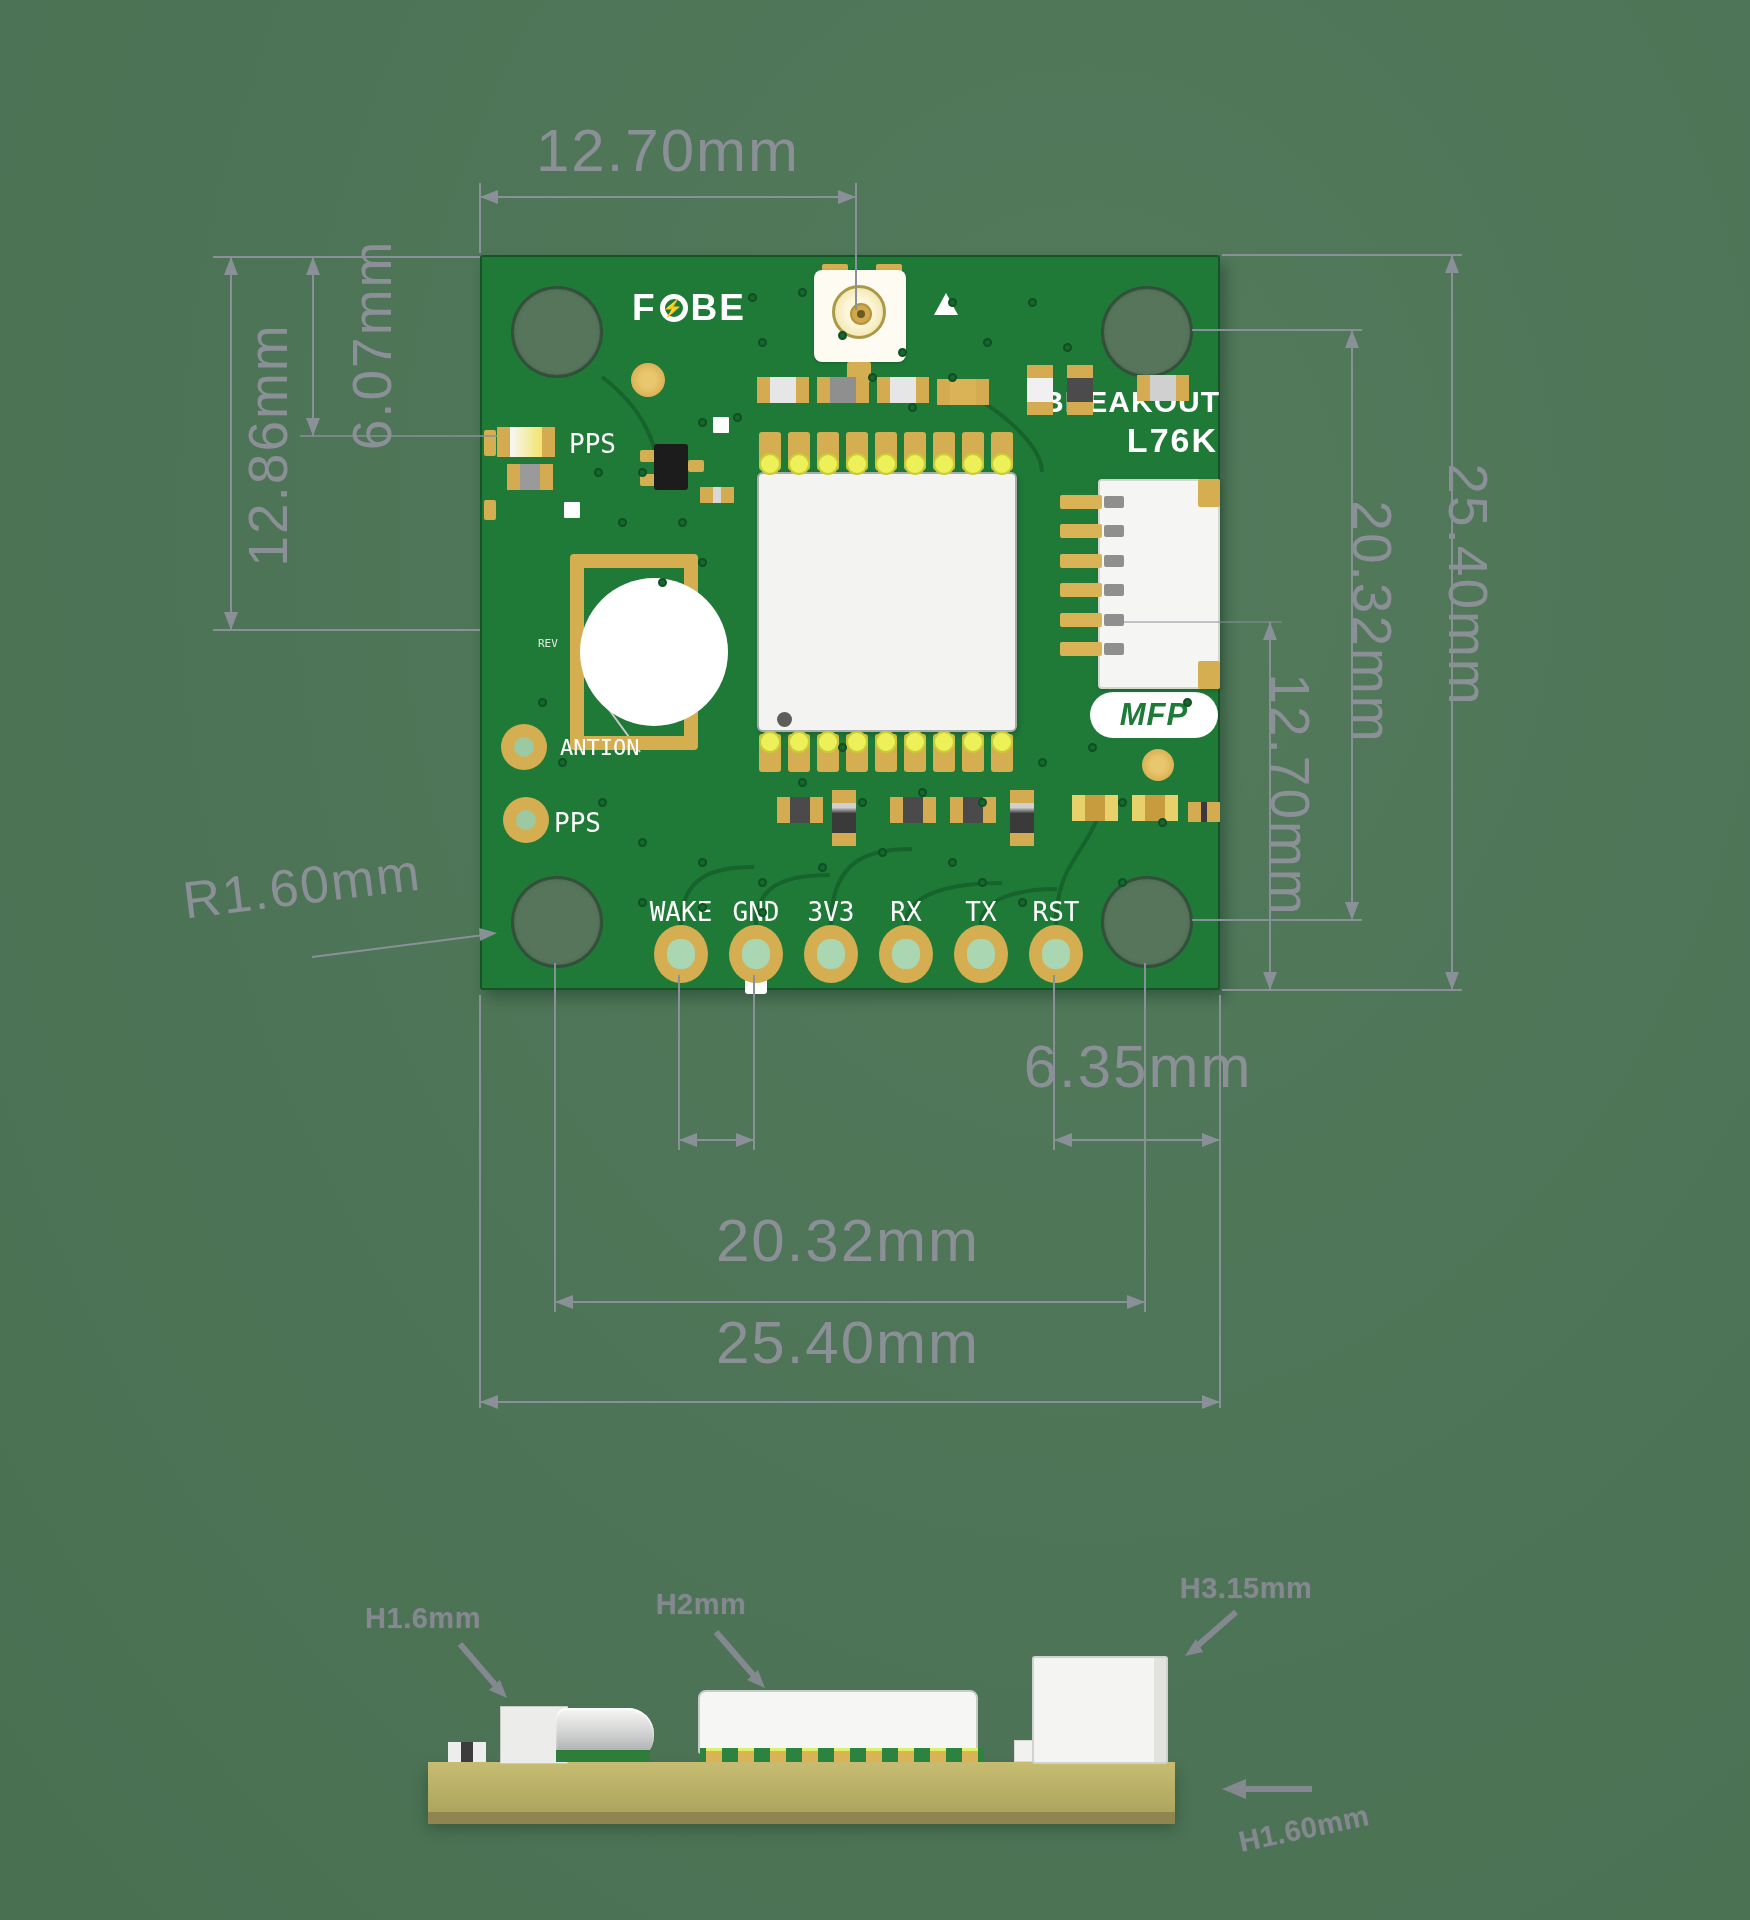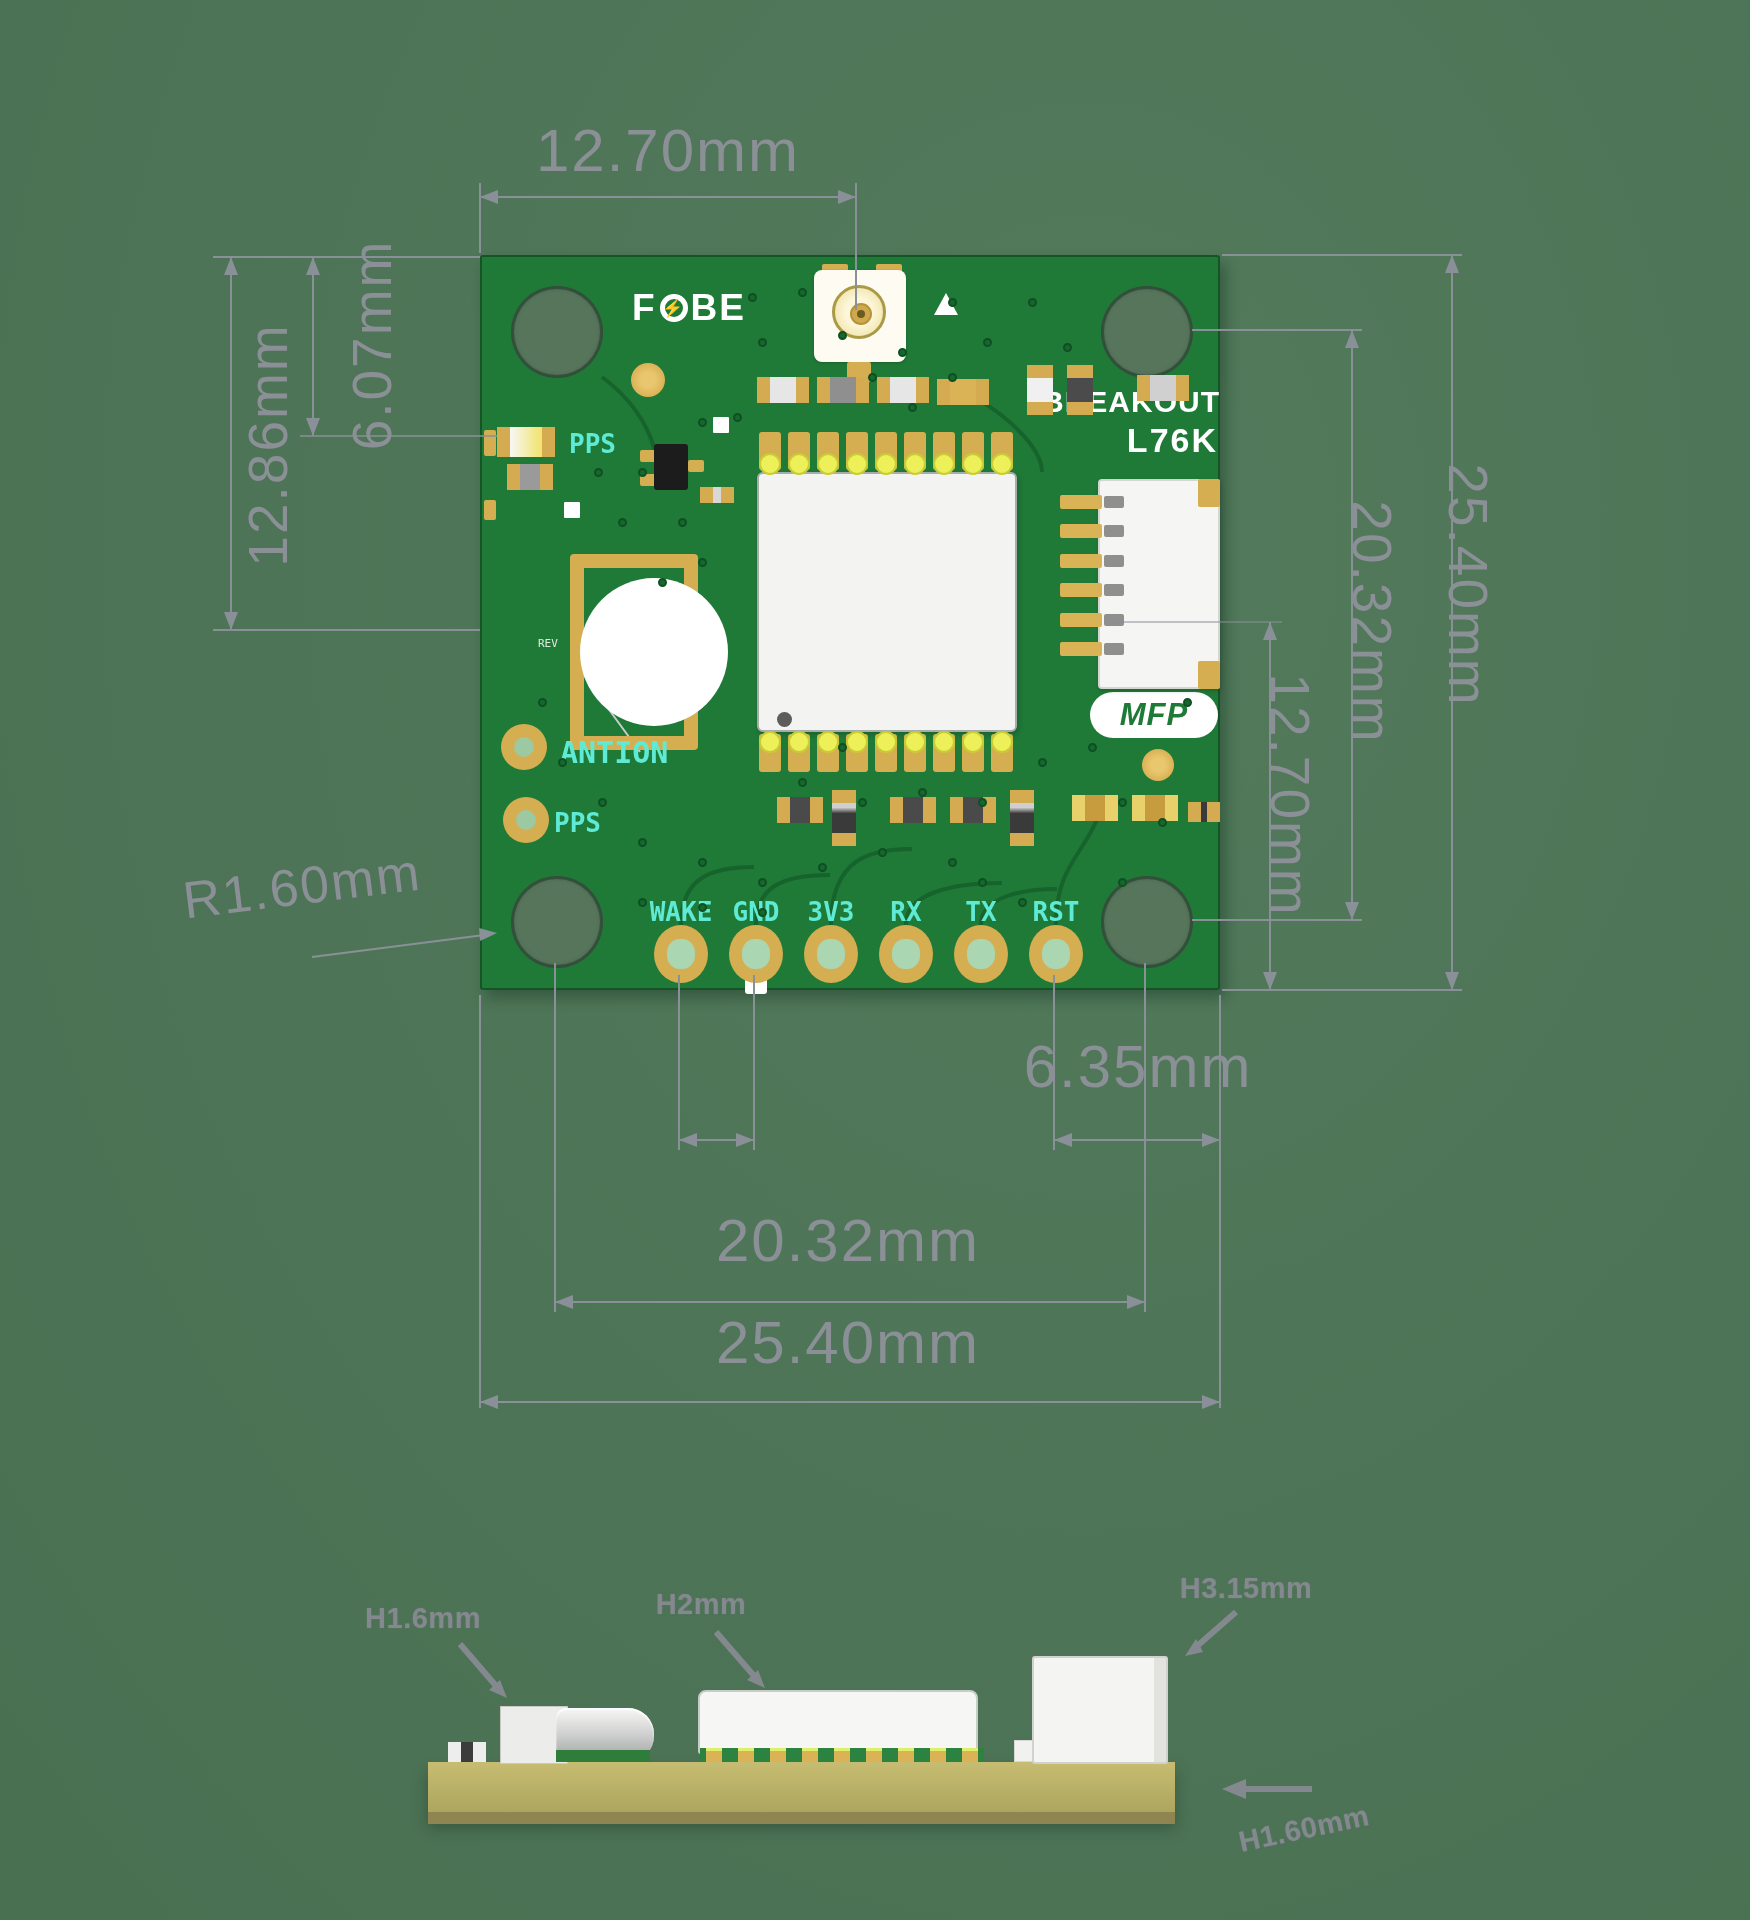--- a/index.html
+++ b/index.html
@@ -18,21 +18,21 @@
   .side-label{position:absolute;color:#84898f;font-size:29px;font-weight:700;letter-spacing:.5px;
               white-space:nowrap;transform:translate(-50%,-50%);text-shadow:0 0 2px rgba(120,126,132,.55);}
   .side-label.tilt{transform:translate(-50%,-50%) rotate(-12deg);}
 
   
   .board{position:absolute;left:480px;top:255px;width:740px;height:735px;background:#1f7a38;
          border:2px solid #145426;border-radius:3px;box-shadow:6px 8px 14px rgba(10,40,22,.35);box-sizing:border-box;}
   .board *{box-sizing:border-box;}
   .hole{position:absolute;width:92px;height:92px;border-radius:50%;background:#56755b;
         box-shadow:inset 0 0 0 3px rgba(30,60,38,.55), inset 0 0 6px rgba(0,0,0,.3);}
-  .silk{position:absolute;color:#5eead4;font-family:"DejaVu Sans Mono", monospace;font-weight:700;white-space:nowrap;}
+  .silk{position:absolute;color:#ffffff;font-family:"DejaVu Sans Mono", monospace;font-weight:400;white-space:nowrap;}
   .via{position:absolute;width:9px;height:9px;border-radius:50%;background:#15682e;border:2px solid #0f4f22;}
   .castellation-pad{position:absolute;background:#d6ae52;border-radius:3px;}
   .castellation-cap{position:absolute;width:22px;height:22px;border-radius:50%;background:#eef05a;border:2px solid #c8cd34;}
   .chip{position:absolute;display:flex;}
   .chip.v{flex-direction:column;}
   .chip .p{flex:0 0 13px;background:#d4ab50;}
   .chip.v .p{flex:0 0 13px;}
   .chip .b{flex:1;}
   .module{position:absolute;left:275px;top:215px;width:260px;height:260px;background:#f3f3f1;
           border:2px solid #a9ada9;border-radius:6px;box-shadow:2px 3px 5px rgba(10,40,20,.25);}
@@ -256,21 +256,21 @@
         <i class="p"></i>
       </div>
 
     <div class="ant-frame"></div>
     <div class="ant-circle"></div>
     <div class="rev">REV</div>
 
     <div class="ring-pad" style="left:19px;top:467px">
         <i></i>
       </div>
-    <div class="silk" style="left:78px;top:478px;font-size:30px">ANTION</div>
+    <div class="silk" style="left:78px;top:478px;font-size:22px">ANTION</div>
     <div class="ring-pad" style="left:21px;top:540px">
         <i></i>
       </div>
     <div class="silk" style="left:72px;top:551px;font-size:26px">PPS</div>
 
     <div class="gold-circ" style="left:660px;top:492px;width:32px;height:32px"></div>
 
     <div class="silk pin-label" style="left:159px">WAKE</div>
     <div class="silk pin-label" style="left:234px">GND</div>
     <div class="silk pin-label" style="left:309px">3V3</div>

